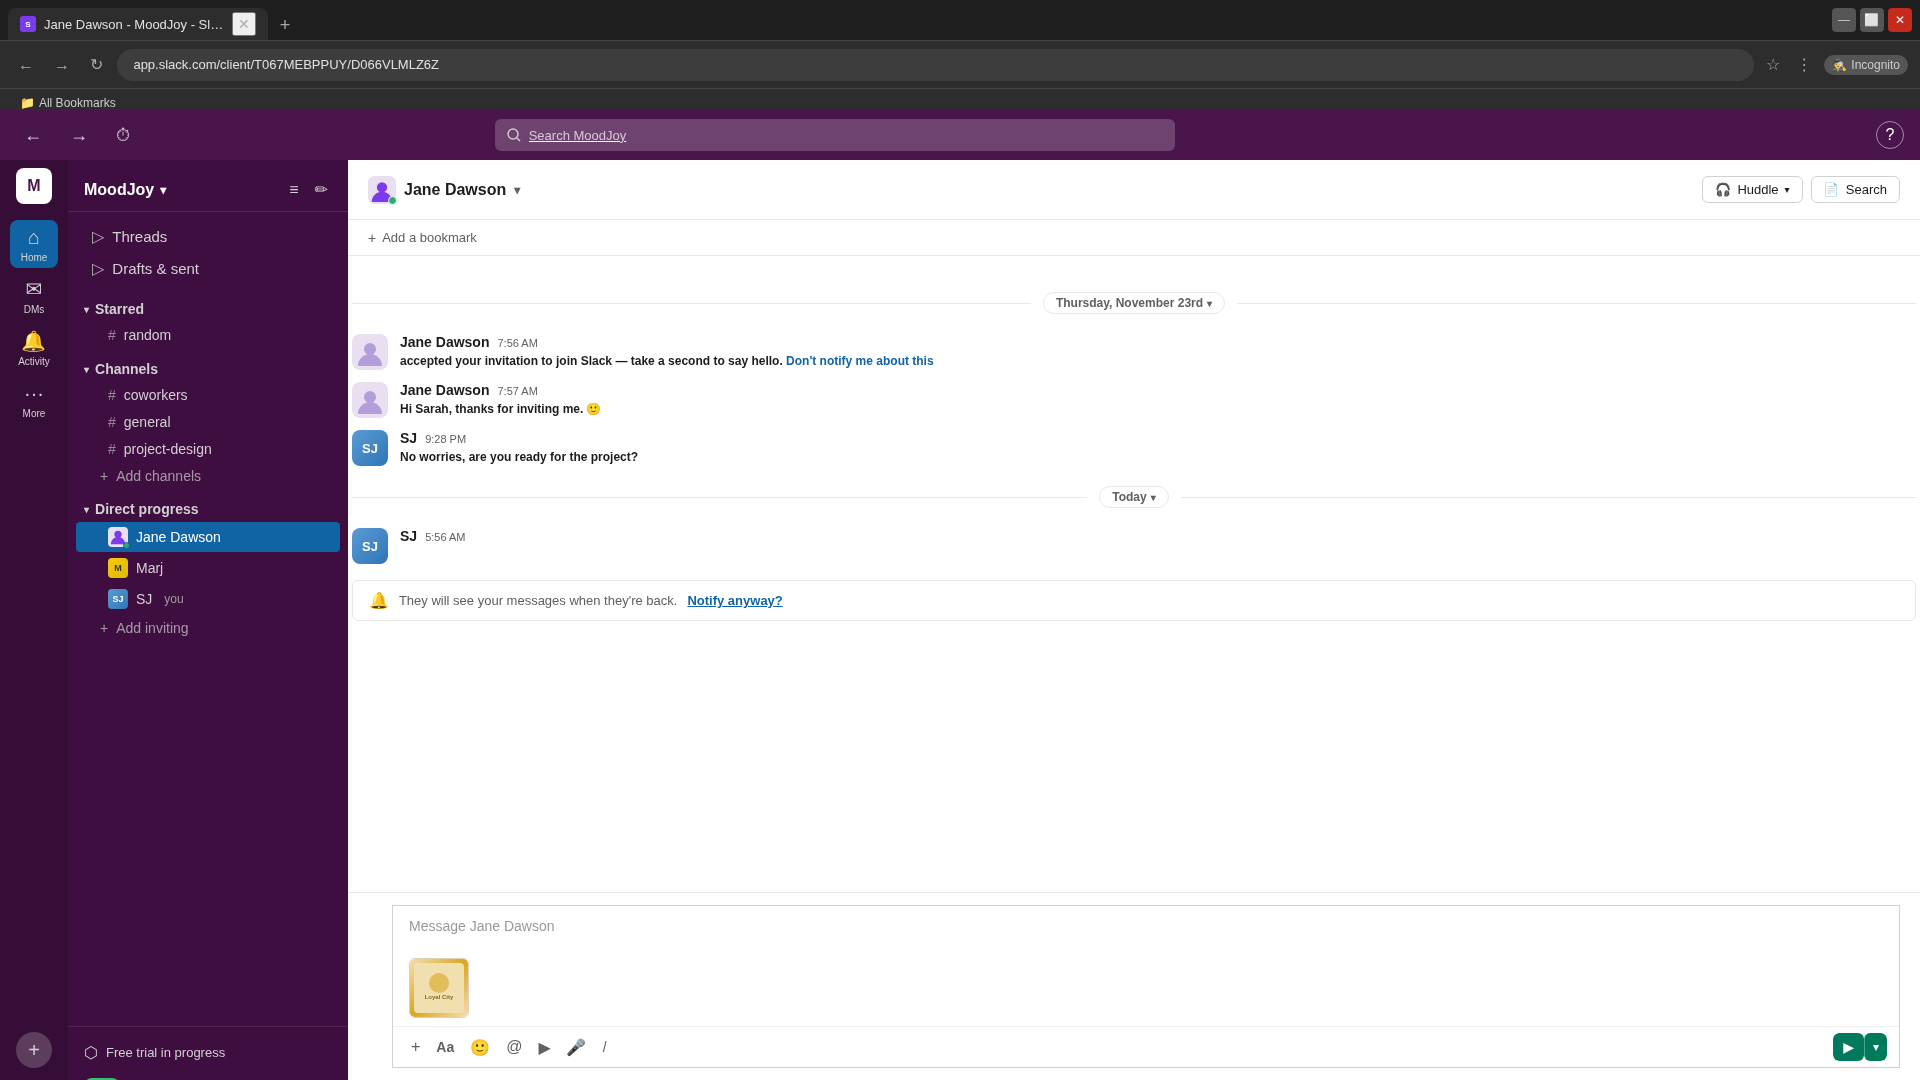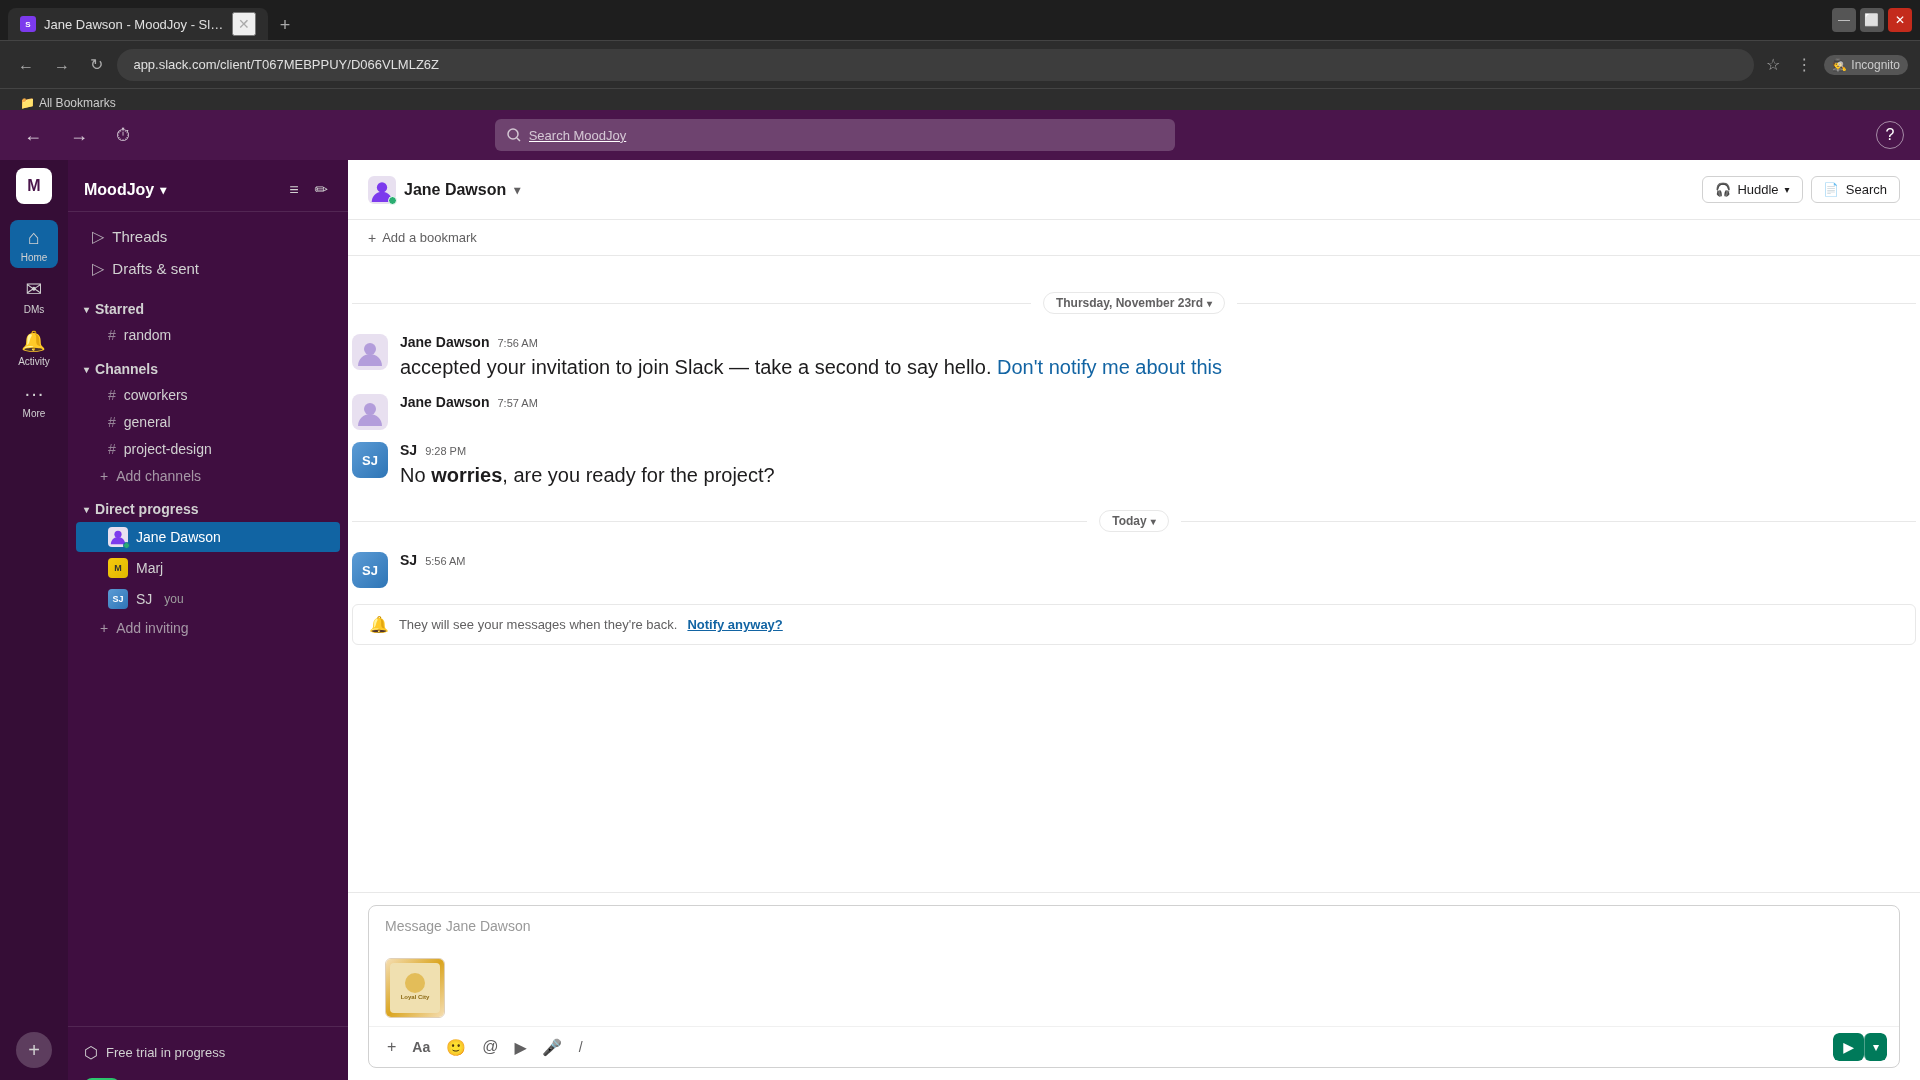--- a/index.html
+++ b/index.html
@@ -455,23 +455,24 @@
     .msg-author {
       font-size: 14px;
       font-weight: 700;
       color: #1d1c1d;
     }
     .msg-time {
       font-size: 11px;
       color: #616061;
     }
     .msg-text {
-      font-size: 20px;
+      font-size: 12px;
       color: #1d1c1d;
       line-height: 1.5;
+      font-weight: bold;
     }
     .msg-link { color: #1264a3; text-decoration: none; }
 
     .notification-banner {
       display: flex;
       align-items: center;
       gap: 10px;
       background: #fff;
       border: 1px solid #e8e8e8;
       border-radius: 6px;
@@ -488,22 +489,23 @@
     .bell-icon { font-size: 16px; color: #616061; }
 
     
     .message-input-area {
       padding: 12px 20px;
       border-top: 1px solid #e8e8e8;
       flex-shrink: 0;
     }
     .message-input-box {
       border: 1px solid #d1d1d1;
-      border-radius: 8px;
+      border-radius: 0;
       overflow: hidden;
+      margin-left: 24px;
     }
     .message-input-field {
       padding: 12px 16px 8px;
       min-height: 44px;
       font-size: 14px;
       color: #616061;
       cursor: text;
     }
     .message-attachment-preview {
       padding: 8px 16px;
@@ -932,20 +934,23 @@
         <div class="jane-sys-avatar">
           <svg viewBox="0 0 28 28" width="28" height="28">
               <circle cx="14" cy="11" r="6" fill="#b39ddb"></circle>
               <path d="M2 28c0-6.6 5.4-12 12-12s12 5.4 12 12" fill="#b39ddb"></path>
             </svg>
         </div>
         <div class="msg-content">
           <div class="msg-header">
             <span class="msg-author">Jane Dawson</span>
             <span class="msg-time">7:57 AM</span>
+          </div>
+          <div class="msg-text">
+            Hi Sarah, thanks for inviting me. 🙂
           </div>
         </div>
       </div>
 
       <div class="message-group">
         <div class="sj-avatar-chat">
           <div class="sj-avatar-inner">SJ</div>
         </div>
         <div class="msg-content">
           <div class="msg-header">

